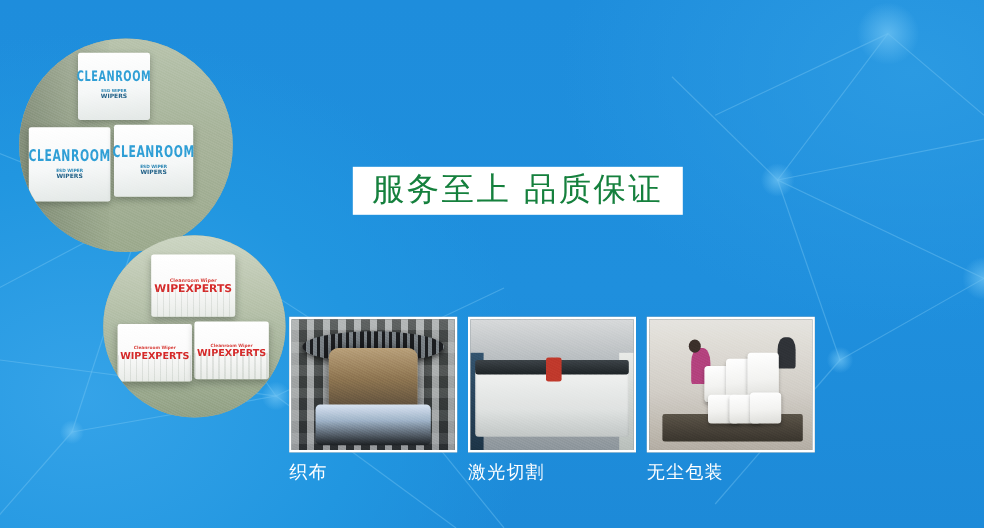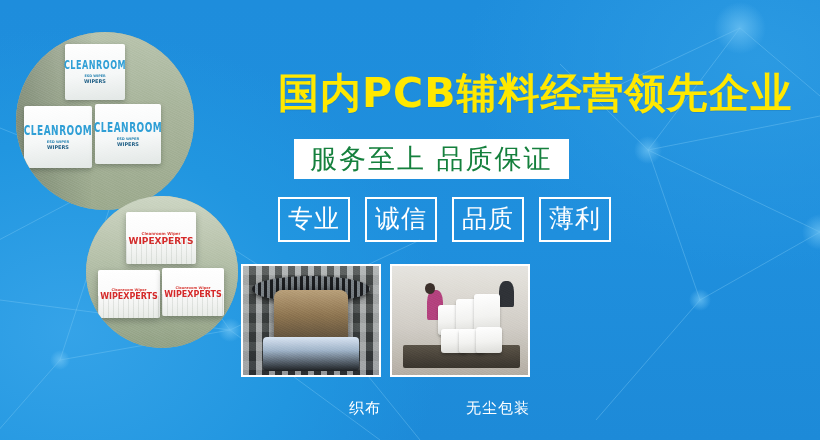--- a/index.html
+++ b/index.html
@@ -105,21 +105,21 @@
   }
   .cell { width:140px; }
   .cell .frame {
     width:140px; height:113px;
     border:2px solid #ffffff;
     overflow:hidden;
     position:relative;
     background:#6d7a80;
   }
   .cell .cap {
-    margin-top:22px; text-align:right;
+    margin-top:7px; text-align:left;
     color:#ffffff; font-size:15px; letter-spacing:1px;
   }
 
   
   .sc-knit { position:absolute; inset:0;
     background:linear-gradient(180deg,#5c5f5c 0%,#3e4340 55%,#23262a 100%); }
   .sc-knit .spools { position:absolute; inset:0;
     background:
       repeating-linear-gradient(90deg,rgba(225,228,230,.62) 0 6px,rgba(70,75,78,.35) 6px 13px),
       repeating-linear-gradient(180deg,rgba(255,255,255,.10) 0 9px,rgba(0,0,0,.22) 9px 19px); }
@@ -255,49 +255,55 @@
       </div>
       <div class="stack" style="left:76px; top:72px; width:62px; height:48px;">
         <span class="sub1" style="font-size:3.6px;color:#d9413c;font-weight:bold;">Cleanroom Wiper</span>
         <span class="brand" style="font-size:8px;color:#d62828;font-weight:bold;">WIPEXPERTS</span>
         <div class="ribs"></div>
       </div>
       <div class="grain"></div>
     </div>
   </div>
 
-  <div id="headline">国内PCB辅料经营领先企业</div>
 
   <div id="subtitle-bar">
     <div class="txt">服务至上 品质保证</div>
   </div>
 
-  <div id="tags">
-    <div class="tag">专业</div>
-    <div class="tag">诚信</div>
-    <div class="tag">品质</div>
-    <div class="tag">薄利</div>
-  </div>
 
   <div id="strip">
 
     <div class="cell">
       <div class="frame">
         <div class="sc-knit">
           <div class="spools"></div>
           <div class="ring"></div>
           <div class="drum"></div>
           <div class="base"></div>
           <div class="grain"></div>
         </div>
       </div>
       <div class="cap">织布</div>
     </div>
 
 
+    <div class="cell">
+      <div class="frame">
+        <div class="sc-laser">
+          <div class="frameL"></div>
+          <div class="frameR"></div>
+          <div class="bed"></div>
+          <div class="gantry"></div>
+          <div class="head"></div>
+          <div class="grain"></div>
+        </div>
+      </div>
+      <div class="cap">激光切割</div>
+    </div>
 
     <div class="cell">
       <div class="frame">
         <div class="sc-pack">
           <div class="worker" style="left:26%; top:22%; width:16px; height:30px; background:#b4427e;"></div>
           <div class="worker" style="left:24%; top:16%; width:10px; height:11px; background:#3b2f2a; border-radius:50%;"></div>
           <div class="worker" style="left:79%; top:14%; width:15px; height:26px; background:#2f3237;"></div>
           <div class="table"></div>
           <div class="bale" style="left:34%; top:36%; width:26px; height:30px;"></div>
           <div class="bale" style="left:47%; top:30%; width:26px; height:36px;"></div>

